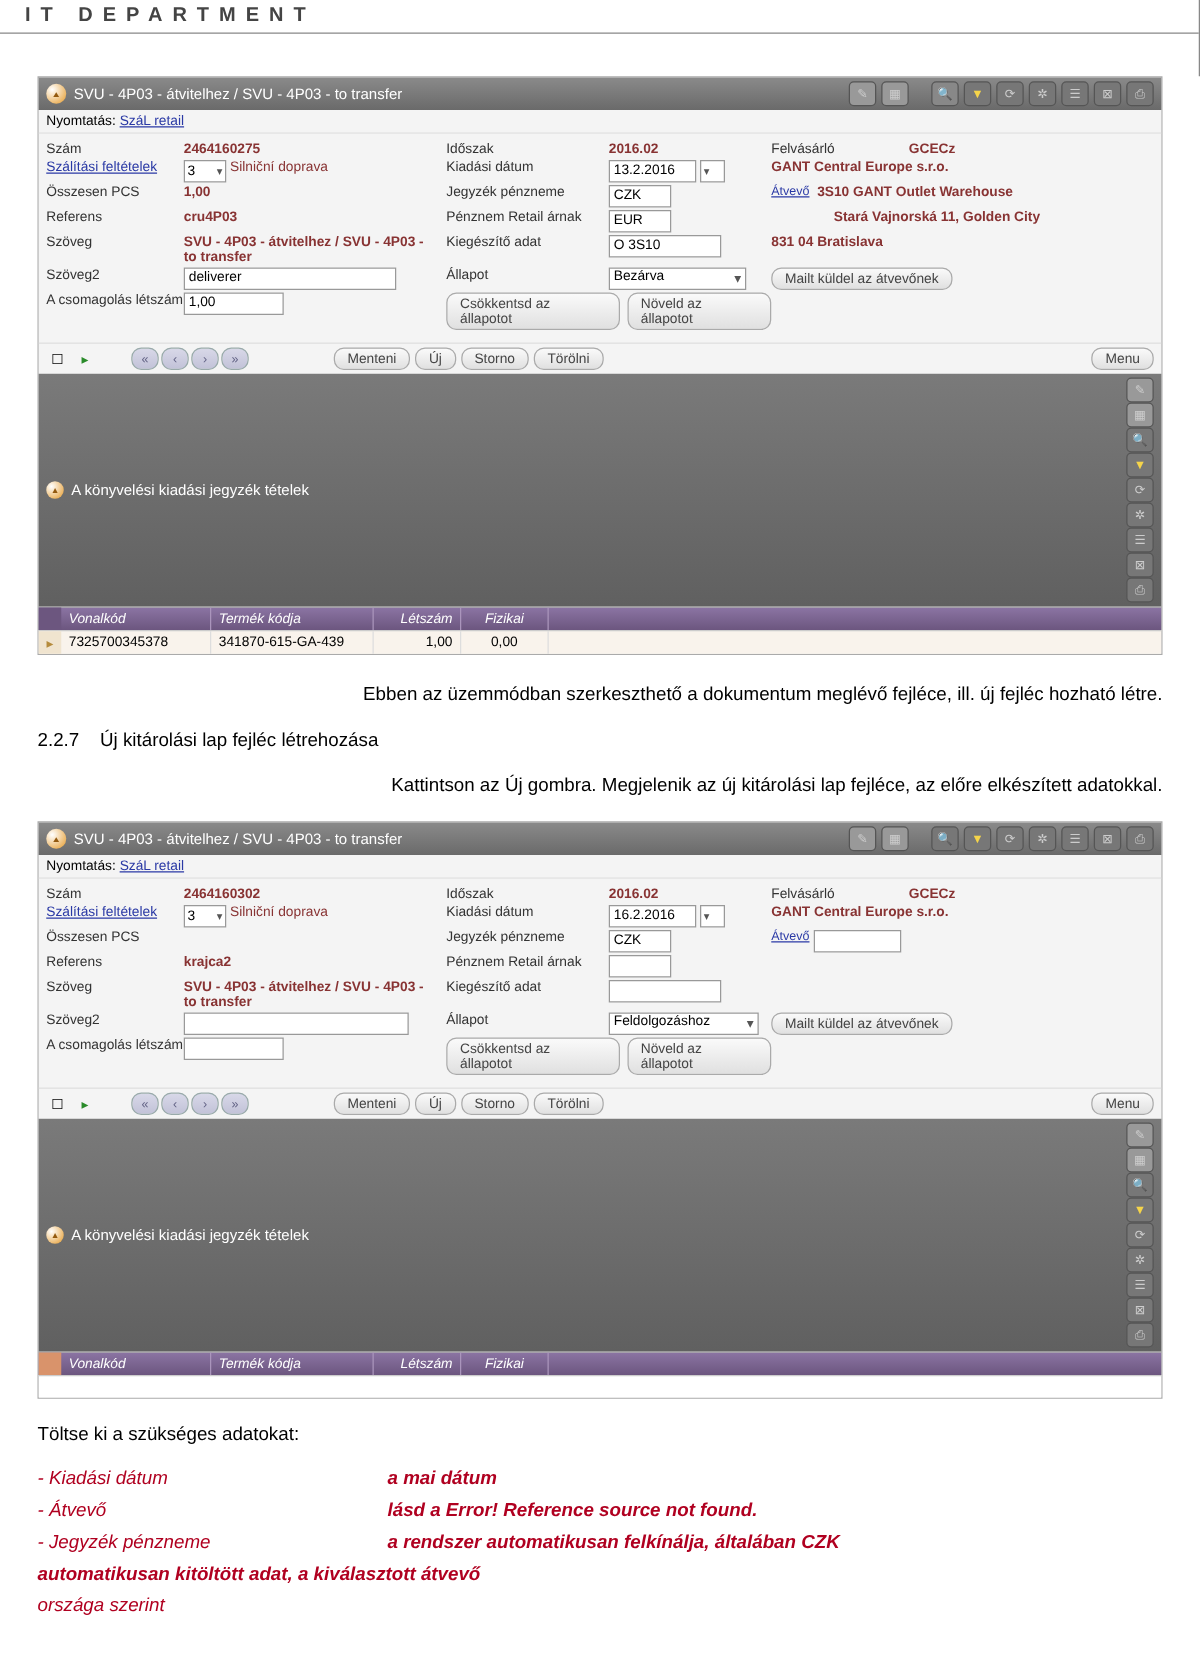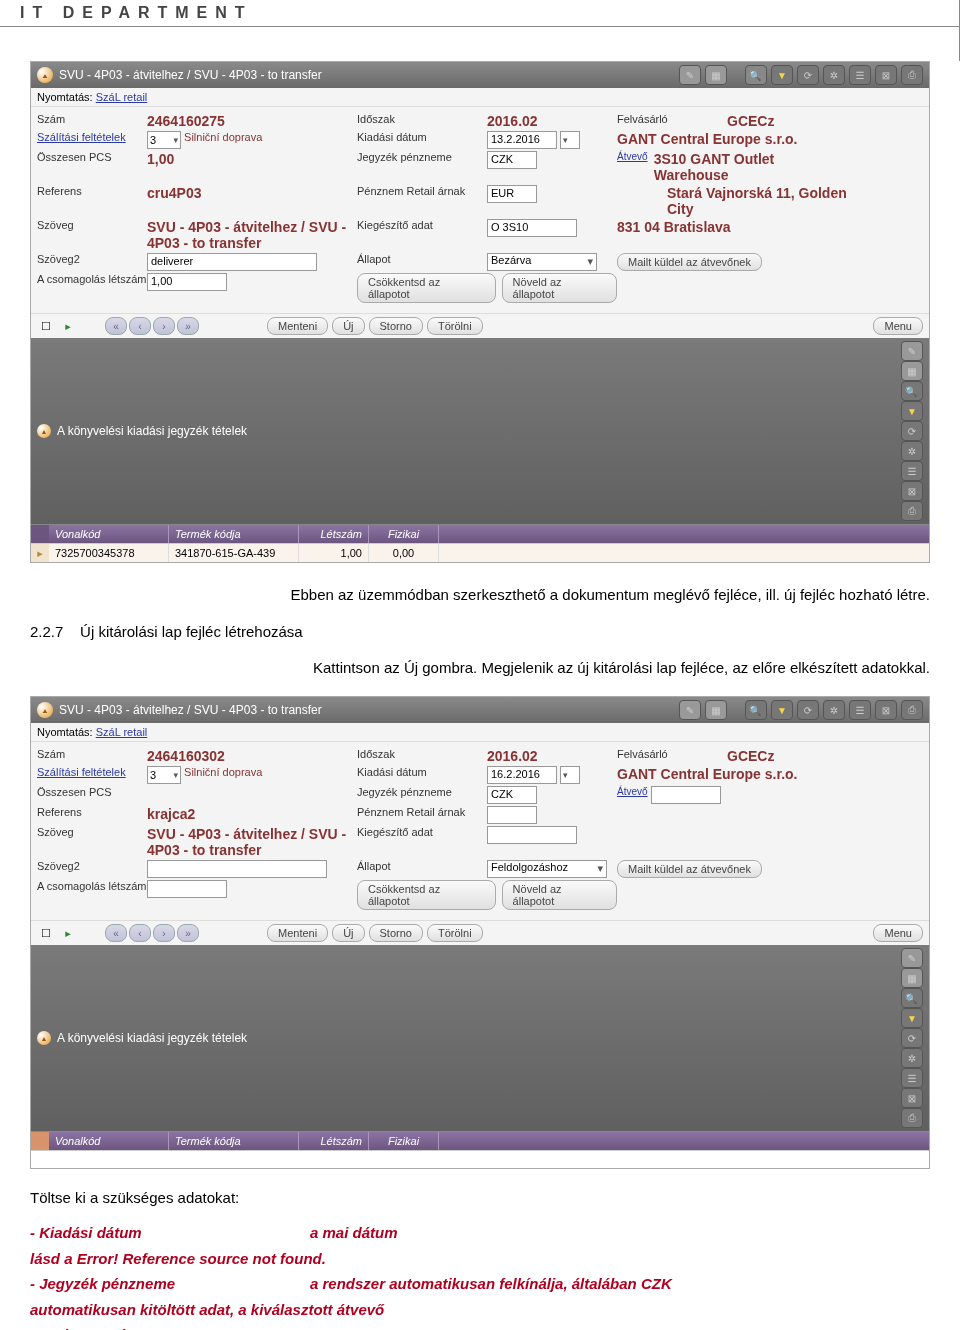--- a/index.html
+++ b/index.html
@@ -97,21 +97,21 @@
     background: #f4f4f4;
     padding: 4px 6px 8px 6px;
   }
   .form-row { display:flex; align-items:flex-start; margin: 2px 0;}
   .col { display:flex; align-items:flex-start;}
   .col1 { width: 320px;}
   .col2 { width: 260px;}
   .col3 { flex:1;}
   .lbl { width: 110px; color:#333; font-size:11px; line-height:1.2;}
   .lbl2 { width: 130px; color:#333; font-size:11px;}
-  .val { color:#883333; font-weight:bold; font-size:14px;}
+  .val { color:#883333; font-weight:bold; font-size:11px;}
   .inp {
     border:1px solid #999;
     background:#fff;
     font-size:11px;
     padding:1px 3px;
     height:18px;
   }
   .sel {
     border:1px solid #999;
     background:#fff;
@@ -171,21 +171,21 @@
     line-height: 1.6;
     margin: 16px 0;
     text-align: right;
   }
   .doc-heading {
     font-size: 15px;
     margin: 14px 0 6px 0;
   }
   .fill-list { margin: 14px 0;}
   .fill-row { display:flex; font-size:15px; line-height:1.7;}
-  .fill-left { width: 280px; color:#b00020; font-weight:bold; font-style:italic;}
+  .fill-left { width: 280px; color:#b00020; font-weight:normal; font-style:italic;}
   .fill-right { color:#b00020; font-weight:bold; font-style:italic;}
   .fill-intro { font-size:15px; margin: 14px 0 4px 0;}
 </style>
 </head>
 <body>
 
 <div class="header-bar-wrap">
   <div class="header-bar">IT DEPARTMENT</div>
 </div>
 
@@ -519,20 +519,21 @@
     <div style="height:18px;background:#fff;border-top:1px solid #ccc"></div>
   </div>
 
   <p class="fill-intro">Töltse ki a szükséges adatokat:</p>
   <div class="fill-list">
     <div class="fill-row">
         <div class="fill-left">- Kiadási dátum</div>
         <div class="fill-right">a mai dátum</div>
       </div>
     <div class="fill-row">
+        <div class="fill-left">- Átvevő</div>
         <div class="fill-right">lásd a Error! Reference source not found.</div>
       </div>
     <div class="fill-row">
         <div class="fill-left">- Jegyzék pénzneme</div>
         <div class="fill-right">a rendszer automatikusan felkínálja, általában CZK</div>
       </div>
     <div class="fill-row">
         <div class="fill-right">automatikusan kitöltött adat, a kiválasztott átvevő</div>
       </div>
     <div class="fill-row">

